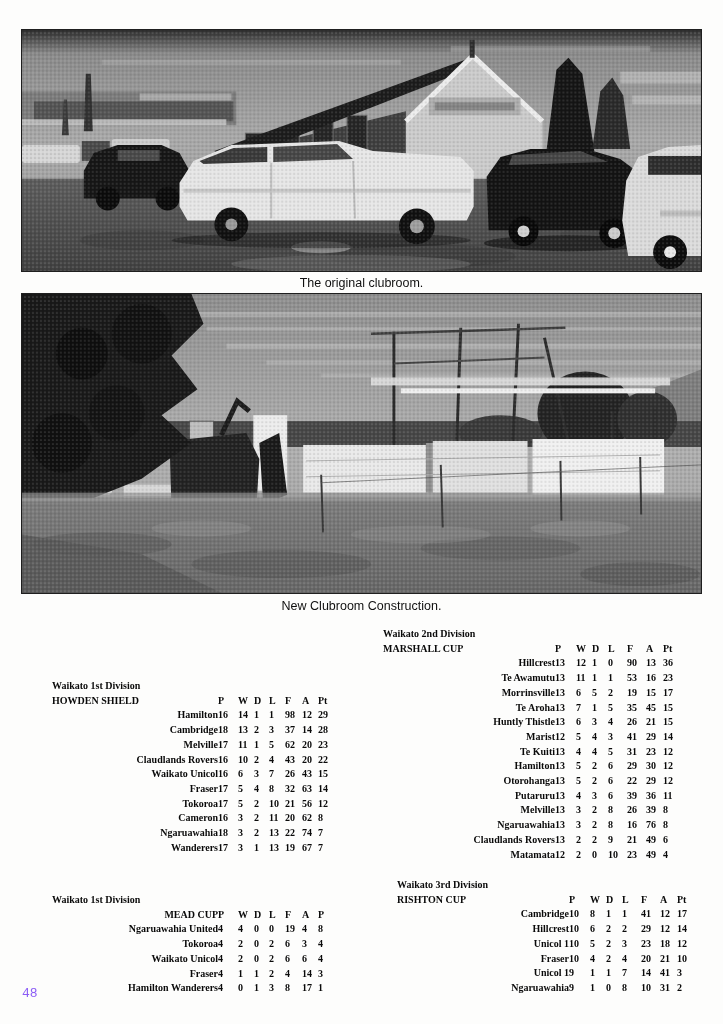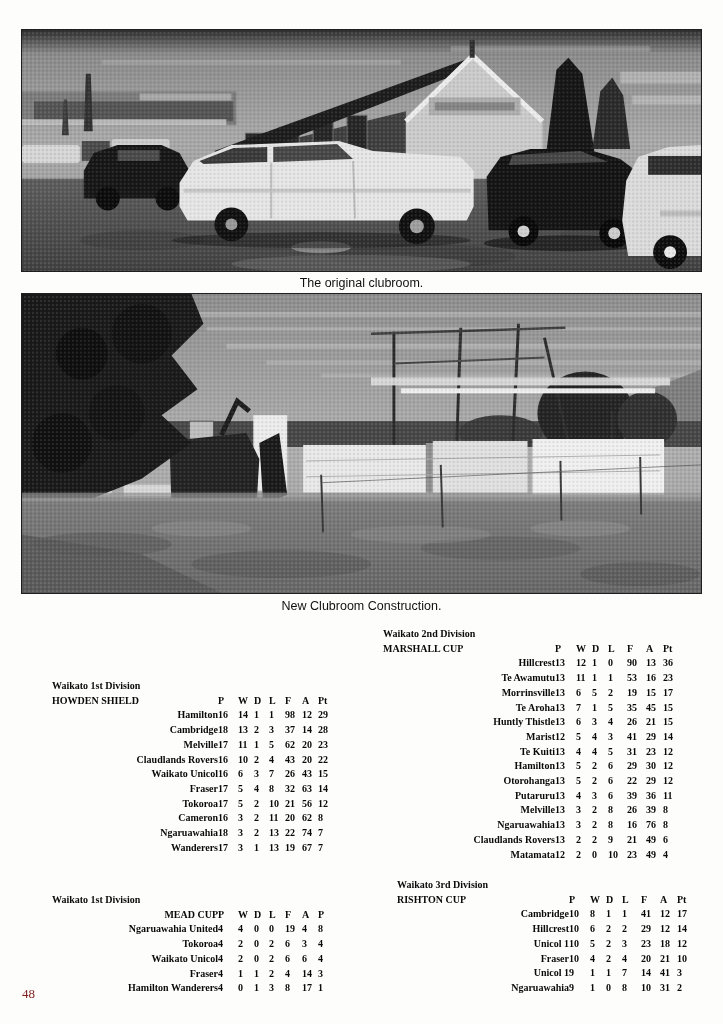--- a/index.html
+++ b/index.html
@@ -25,22 +25,22 @@
   .t2{left:52px;top:893px;}
   .t3{left:397px;top:878px;}
   .lt-row{display:grid;}
   .lt-left .lt-row{grid-template-columns:166px 20px 16px 15px 16px 17px 16px 22px;}
   .lt-right .lt-row{grid-template-columns:172px 21px 16px 16px 19px 19px 17px 22px;}
   .lt-name{overflow:visible;}
   .lt-name.indent{padding-left:15px;text-align:right;}
   .lt-stat{text-align:left;}
   .pagenum{
     position:absolute;left:22px;top:986px;
-    font-family:Liberation Serif, serif;
-    font-size:13px;color:#7f1d1d;
+    font-family:Liberation Mono, monospace;
+    font-size:13px;color:#8b5cf6;
   }
 </style>
 </head>
 <body>
 
 <div class="page">
 
   <figure class="photo photo1">
     <svg viewBox="0 0 681 243" preserveAspectRatio="none">
       <defs>

